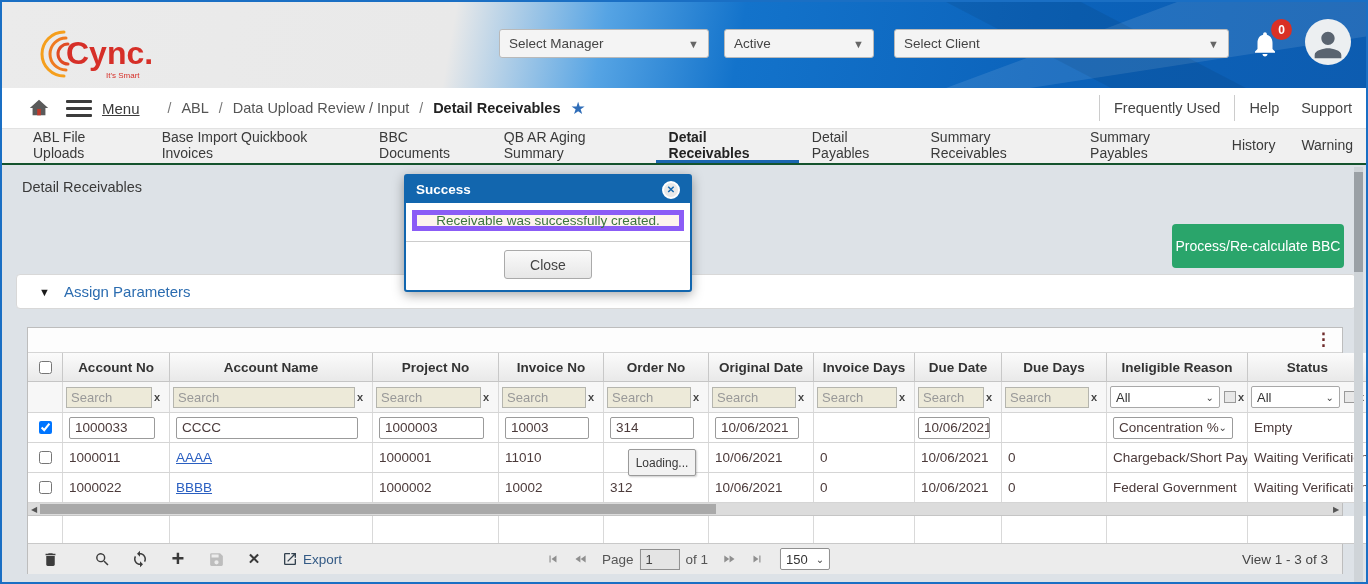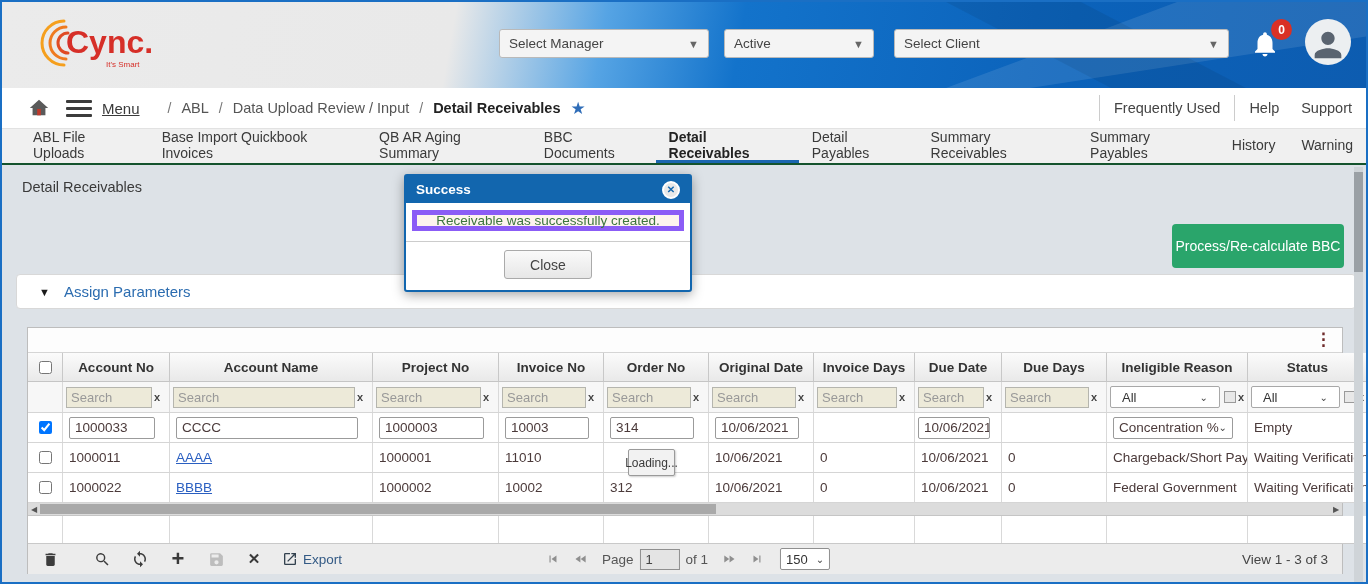--- a/index.html
+++ b/index.html
@@ -6,21 +6,21 @@
   body { font-family:"Liberation Sans", sans-serif; background:#fff; }
   .viewport { position:relative; width:1368px; height:584px; border:2px solid #1a6fc4; overflow:hidden; background:#dde2e7; }
 
   
   .top-header { position:absolute; left:0; top:0; width:100%; height:86px;
     background:linear-gradient(100deg,#ebebeb 0%,#e9e9e9 33%,#56a4e4 44%,#1373cb 54%,#0b62ba 78%,#0d5cb0 100%); overflow:hidden; }
   .hdr-poly1 { position:absolute; right:0; top:0; width:420px; height:86px;
     background:rgba(255,255,255,0.10); clip-path:polygon(55% 0,100% 0,100% 40%,20% 100%,0 100%); }
   .hdr-poly2 { position:absolute; right:120px; top:0; width:300px; height:86px;
     background:rgba(0,0,0,0.07); clip-path:polygon(0 0,45% 0,100% 100%,55% 100%); }
-  .logo { position:absolute; left:26px; top:7px; }
+  .logo { position:absolute; left:26px; top:18px; }
   .hdr-select { position:absolute; top:27px; height:29px; background:#f4f4f4; border:1px solid #b9b9b9;
     border-radius:3px; display:flex; align-items:center; justify-content:space-between; padding:12px 9px;
     font-size:13.5px; color:#444; cursor:pointer; }
   .hdr-select .caret { color:#666; font-size:11px; margin-left:8px; }
   .sel-manager { left:497px; width:210px; }
   .sel-active  { left:722px; width:150px; }
   .sel-client  { left:892px; width:335px; }
   .bell-wrap { position:absolute; left:1248px; top:27px; width:34px; height:34px; cursor:pointer; }
   .bell-badge { position:absolute; right:-8px; top:-10px; min-width:21px; height:21px; background:#d93025;
     border-radius:50%; color:#fff; font-size:12px; font-weight:bold; display:flex; align-items:center; justify-content:center; }
@@ -71,29 +71,29 @@
   .hrow { height:29px; }
   .hrow .cell { justify-content:center; font-weight:bold; color:#333; font-size:13.5px;
     background:linear-gradient(#fbfbfb,#e9e9e9); border-right:1px solid #c8c8c8; border-bottom:1px solid #c5c5c5; }
   .srow { height:31px; background:#f7f7f7; border-bottom:1px solid #d5d5d5; }
   .srow .cell { padding:0 3px; }
   .search-input { width:calc(100% - 14px); height:21px; background:#edead9; border:1px solid #b5b5ae;
     font-size:13px; color:#666; padding:0 4px; font-family:inherit; }
   .search-input::placeholder { color:#999; }
   .clear-x { font-size:11px; font-weight:bold; color:#444; margin-left:2px; cursor:pointer; }
   .mini-select { height:22px; background:#fff; border:1px solid #a8a8a8; border-radius:2px; display:flex;
-    align-items:center; justify-content:space-between; padding:0 11px; font-size:13px; color:#333; flex:1; cursor:pointer; }
+    align-items:center; justify-content:space-between; padding:0 5px; font-size:13px; color:#333; flex:1; cursor:pointer; }
   .mini-select .caret { font-size:10px; color:#444; margin-left:4px; }
   .mini-box { width:12px; height:12px; border:1px solid #9a9a9a; background:#e8e8e8; margin-left:4px; flex:0 0 auto; cursor:pointer; }
   .drow { height:30px; border-bottom:1px solid #d5d5d5; background:#fff; }
   .cell-input { width:calc(100% - 8px); height:22px; border:1px solid #9b9b9b; border-radius:2px; background:#fff;
     display:flex; align-items:center; padding:0 5px; font-size:13.5px; color:#4b3a3a; overflow:hidden; white-space:nowrap; }
   .cell-select { justify-content:space-between; cursor:pointer; }
   .cell-link { color:#2a5fc1; text-decoration:underline; cursor:pointer; }
-  .loading-box { position:absolute; left:600px; top:121px; width:47px; height:27px; background:#f2f2f2;
+  .loading-box { position:absolute; left:600px; top:121px; width:68px; height:27px; background:#f2f2f2;
     border:1px solid #9a9a9a; border-radius:2px; display:flex; align-items:center; justify-content:center;
     font-size:12px; color:#3a3a3a; box-shadow:1px 1px 2px rgba(0,0,0,0.2); z-index:5; }
   .hscroll { position:relative; height:13px; background:#dcdcdc; border-bottom:1px solid #c5c5c5; }
   .hscroll .arrow { position:absolute; top:0; width:12px; height:12px; display:flex; align-items:center;
     justify-content:center; font-size:8px; color:#555; cursor:pointer; }
   .hscroll .thumb { position:absolute; left:12px; top:1px; width:676px; height:10px; background:#a9a9a9; cursor:pointer; }
   .frow { height:28px; background:#fff; border-bottom:1px solid #c9c9c9; }
   .grid-pager { position:relative; height:30px; background:#ececec; display:flex; align-items:center; padding:0 10px; }
   .tool-ic { display:flex; align-items:center; justify-content:center; width:24px; height:24px; cursor:pointer; }
   .tool-gap { width:14px; }
@@ -200,22 +200,22 @@
       <span class="crumb-link">Frequently Used</span>
       <div class="crumb-vdiv"></div>
       <span class="crumb-link">Help</span>
       <span class="crumb-link">Support</span>
     </div>
   </div>
 
   <div class="tab-bar">
     <div class="tab">ABL File Uploads</div>
     <div class="tab">Base Import Quickbook Invoices</div>
+    <div class="tab">BBC Documents</div>
     <div class="tab">QB AR Aging Summary</div>
-    <div class="tab">BBC Documents</div>
     <div class="tab active">Detail Receivables</div>
     <div class="tab">Detail Payables</div>
     <div class="tab">Summary Receivables</div>
     <div class="tab">Summary Payables</div>
     <div class="tab">History</div>
     <div class="tab">Warning</div>
   </div>
 
   <div class="content">
     <div class="page-title">Detail Receivables</div>

